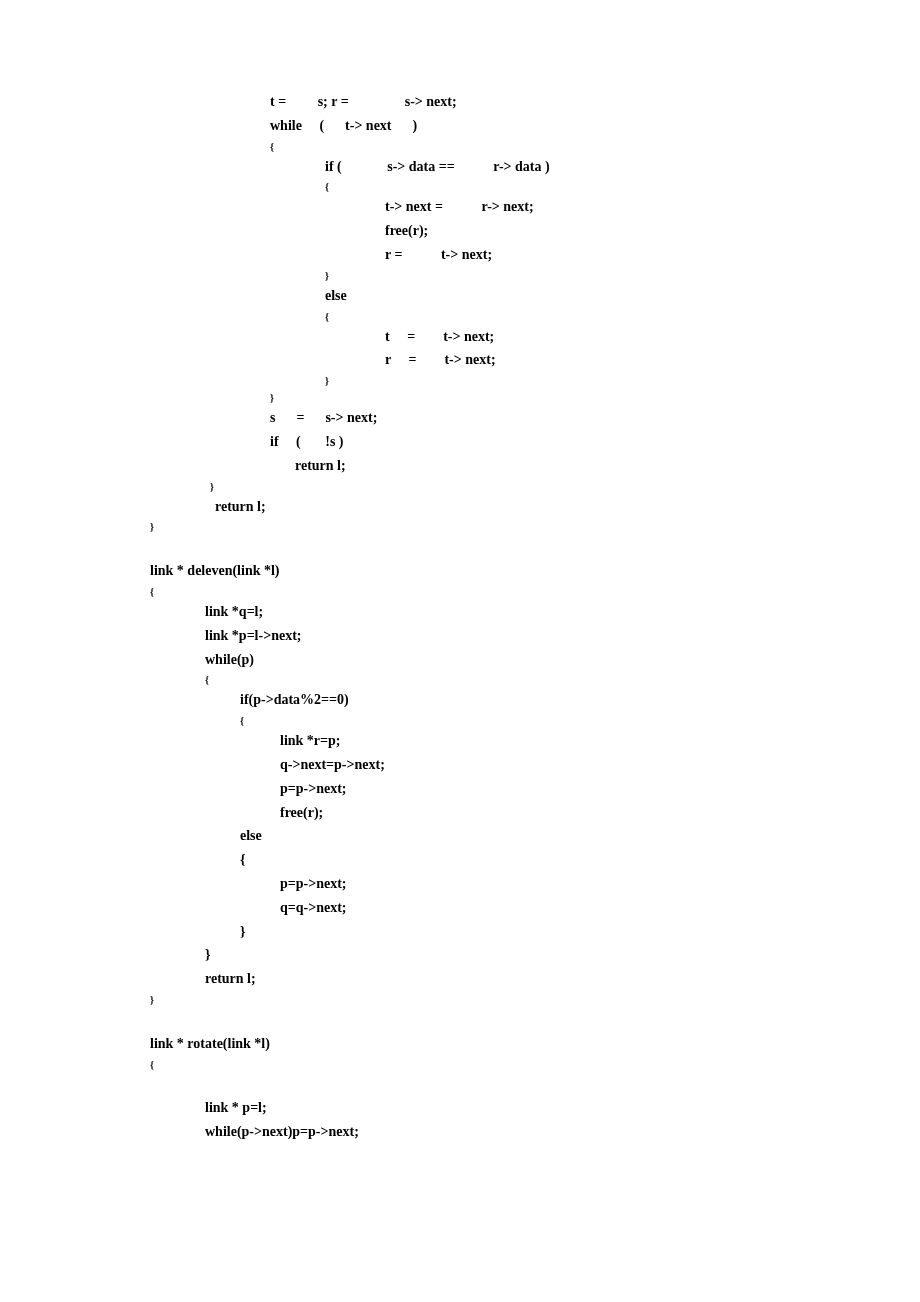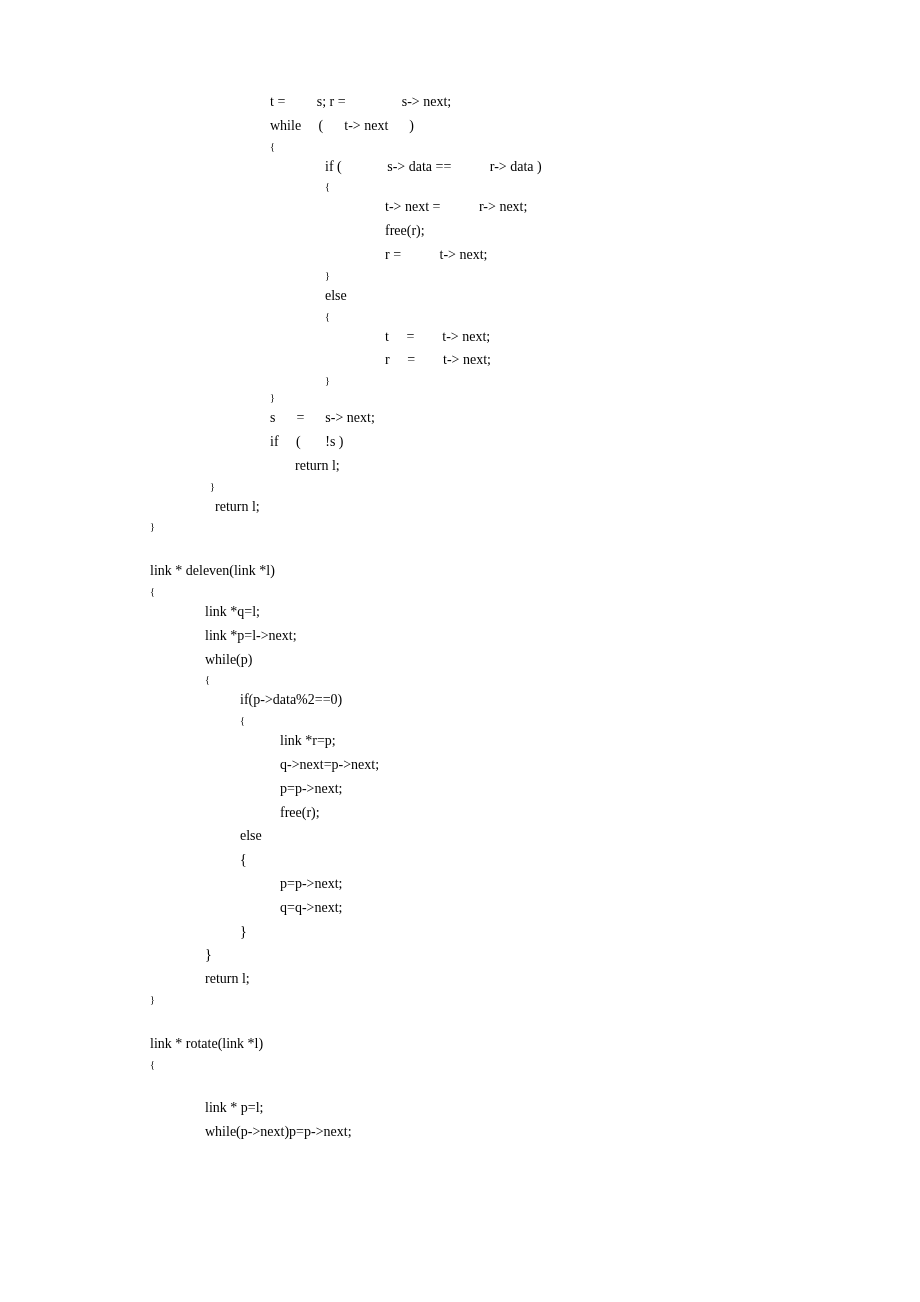--- a/index.html
+++ b/index.html
@@ -9,20 +9,21 @@
       line-height: 1.7;
       color: #000000;
       margin: 0;
       padding: 90px 0 0 150px;
       width: 920px;
       box-sizing: border-box;
     }
     .code-container {
       white-space: pre;
       font-family: "Times New Roman", Times, serif;
+      font-weight: bold;
     }
     .brace {
       font-size: 10px;
     }
   </style>
 </head>
 <body>
 
 <div class="code-container" id="code-root"><div style="padding-left: 120px;">t =         s; r =                s-&gt; next;</div><div style="padding-left: 120px;">while     (      t-&gt; next      )</div><div class="brace" style="padding-left: 120px;">{</div><div style="padding-left: 175px;">if (             s-&gt; data ==           r-&gt; data )</div><div class="brace" style="padding-left: 175px;">{</div><div style="padding-left: 235px;">t-&gt; next =           r-&gt; next;</div><div style="padding-left: 235px;">free(r);</div><div style="padding-left: 235px;">r =           t-&gt; next;</div><div class="brace" style="padding-left: 175px;">}</div><div style="padding-left: 175px;">else</div><div class="brace" style="padding-left: 175px;">{</div><div style="padding-left: 235px;">t     =        t-&gt; next;</div><div style="padding-left: 235px;">r     =        t-&gt; next;</div><div class="brace" style="padding-left: 175px;">}</div><div class="brace" style="padding-left: 120px;">}</div><div style="padding-left: 120px;">s      =      s-&gt; next;</div><div style="padding-left: 120px;">if     (       !s )</div><div style="padding-left: 145px;">return l;</div><div class="brace" style="padding-left: 60px;">}</div><div style="padding-left: 65px;">return l;</div><div class="brace" style="padding-left: 0px;">}</div><div style="padding-left: 0px;">&nbsp;</div><div style="padding-left: 0px;">link * deleven(link *l)</div><div class="brace" style="padding-left: 0px;">{</div><div style="padding-left: 55px;">link *q=l;</div><div style="padding-left: 55px;">link *p=l-&gt;next;</div><div style="padding-left: 55px;">while(p)</div><div class="brace" style="padding-left: 55px;">{</div><div style="padding-left: 90px;">if(p-&gt;data%2==0)</div><div class="brace" style="padding-left: 90px;">{</div><div style="padding-left: 130px;">link *r=p;</div><div style="padding-left: 130px;">q-&gt;next=p-&gt;next;</div><div style="padding-left: 130px;">p=p-&gt;next;</div><div style="padding-left: 130px;">free(r);</div><div style="padding-left: 90px;">else</div><div style="padding-left: 90px;">{</div><div style="padding-left: 130px;">p=p-&gt;next;</div><div style="padding-left: 130px;">q=q-&gt;next;</div><div style="padding-left: 90px;">}</div><div style="padding-left: 55px;">}</div><div style="padding-left: 55px;">return l;</div><div class="brace" style="padding-left: 0px;">}</div><div style="padding-left: 0px;">&nbsp;</div><div style="padding-left: 0px;">link * rotate(link *l)</div><div class="brace" style="padding-left: 0px;">{</div><div style="padding-left: 0px;">&nbsp;</div><div style="padding-left: 55px;">link * p=l;</div><div style="padding-left: 55px;">while(p-&gt;next)p=p-&gt;next;</div></div>
 

